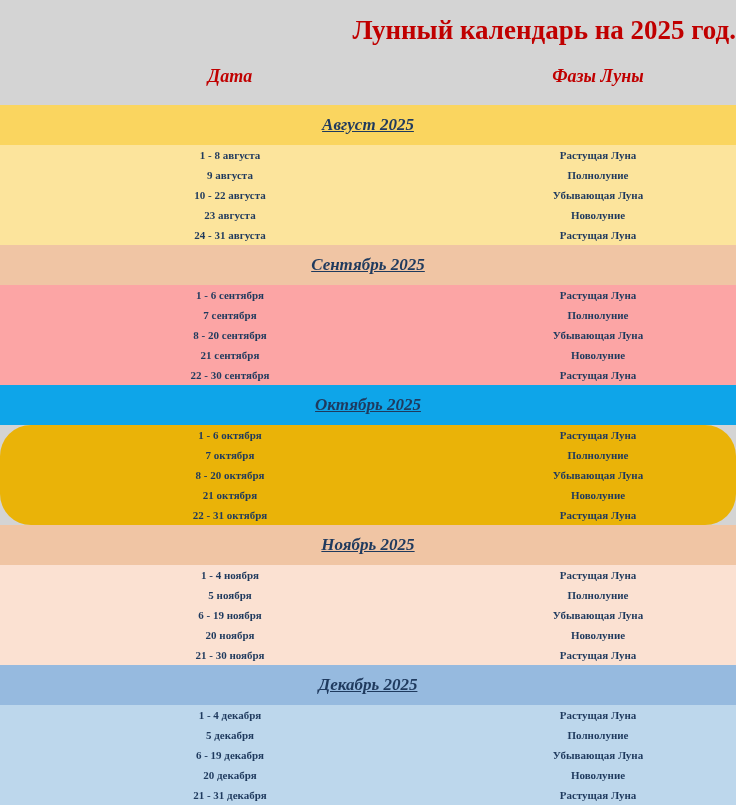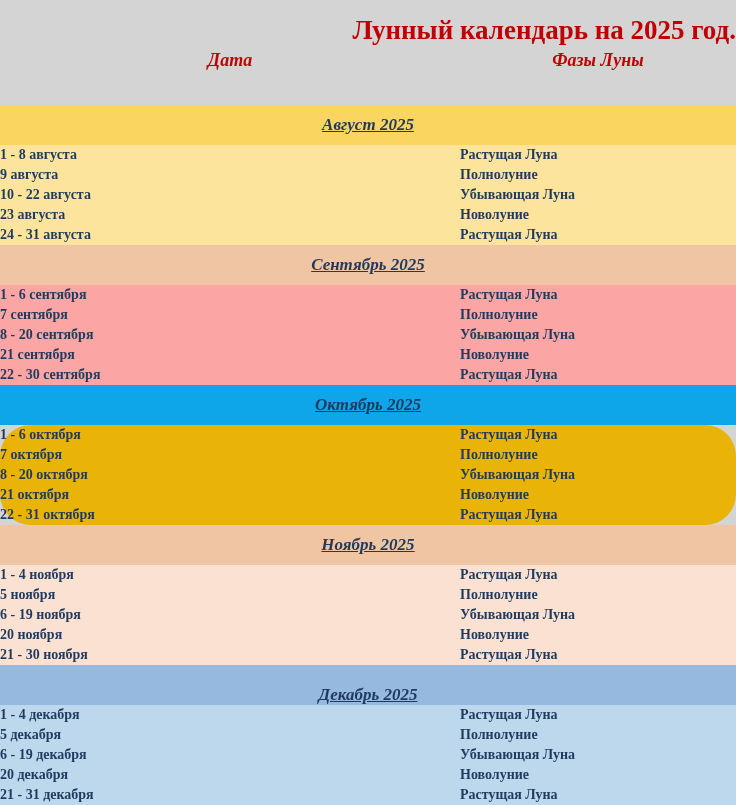--- a/index.html
+++ b/index.html
@@ -28,21 +28,21 @@
     margin:0;
     padding-top:15px;
     text-align:right;
     font-size:27px;
     font-weight:bold;
     color:var(--accent_red);
     letter-spacing:0px;
   }
   .col-headers{
     display:flex;
-    margin-top:4px;
+    margin-top:20px;
   }
   .col-head{
     font-size:18px;
     font-weight:bold;
     font-style:italic;
     color:var(--accent_red);
     text-align:center;
   }
   .col-date-w{width:62.5%;}
   .col-phase-w{width:37.5%;}
@@ -61,23 +61,24 @@
     text-decoration:underline;
     color:var(--text_navy);
   }
   .rows{height:100px;}
   .row{
     height:20px;
     display:flex;
     align-items:center;
   }
   .cell{
-    font-size:14px;
+    font-size:11px;
     font-weight:bold;
     color:var(--text_navy);
+    text-align:center;
     line-height:20px;
     white-space:nowrap;
   }
   .date-cell{width:62.5%;}
   .phase-cell{width:37.5%;}
 </style>
 </head>
 <body>
 
 <div class="page">
@@ -196,21 +197,21 @@
         <div class="cell phase-cell">Новолуние</div>
       </div>
       <div class="row">
         <div class="cell date-cell">21 - 30 ноября</div>
         <div class="cell phase-cell">Растущая Луна</div>
       </div>
     </div>
   </section>
 
   <section class="month">
-    <div class="band" style="background: rgb(150, 186, 223); align-items: flex-end;">
+    <div class="band" style="background: rgb(150, 186, 223);">
       <span class="band-label">Декабрь 2025</span>
     </div>
     <div class="rows" style="background: rgb(189, 215, 236);">
       <div class="row">
         <div class="cell date-cell">1 - 4 декабря</div>
         <div class="cell phase-cell">Растущая Луна</div>
       </div>
       <div class="row">
         <div class="cell date-cell">5 декабря</div>
         <div class="cell phase-cell">Полнолуние</div>

